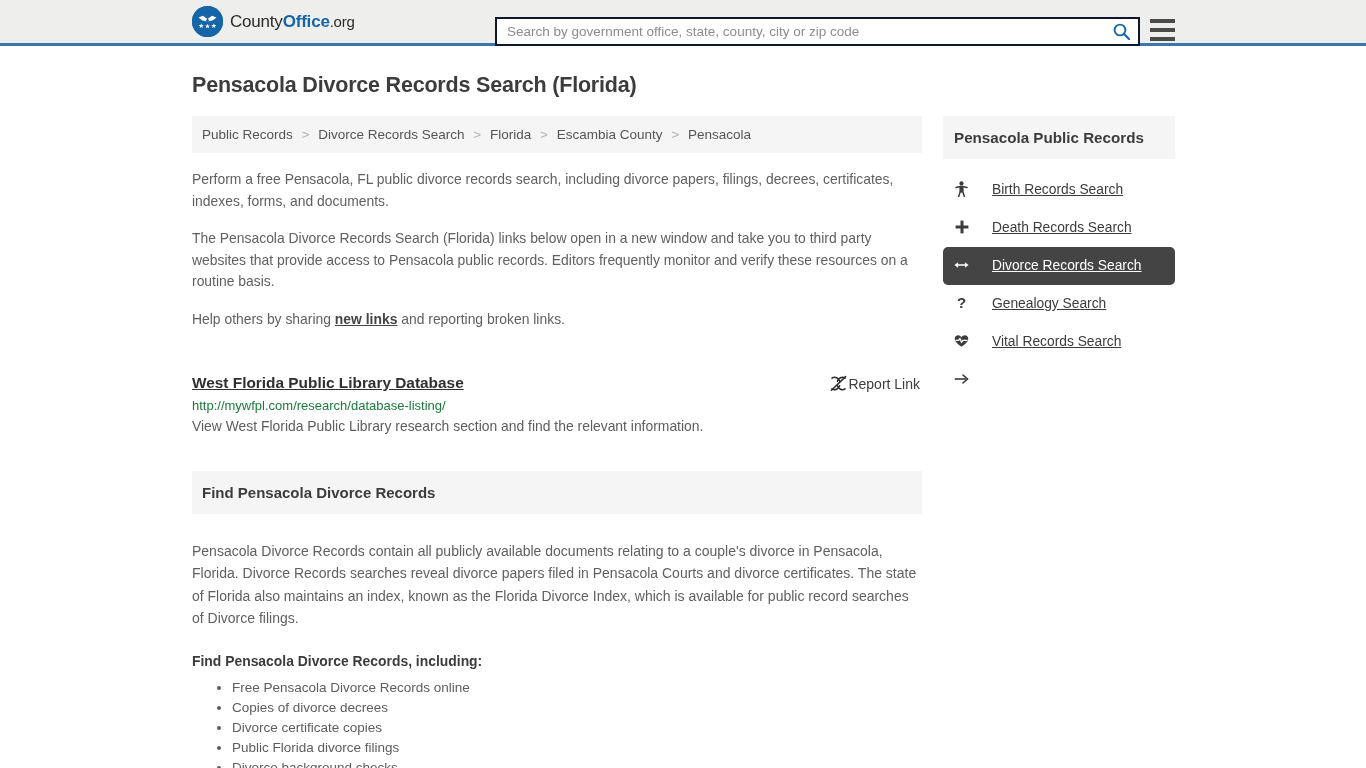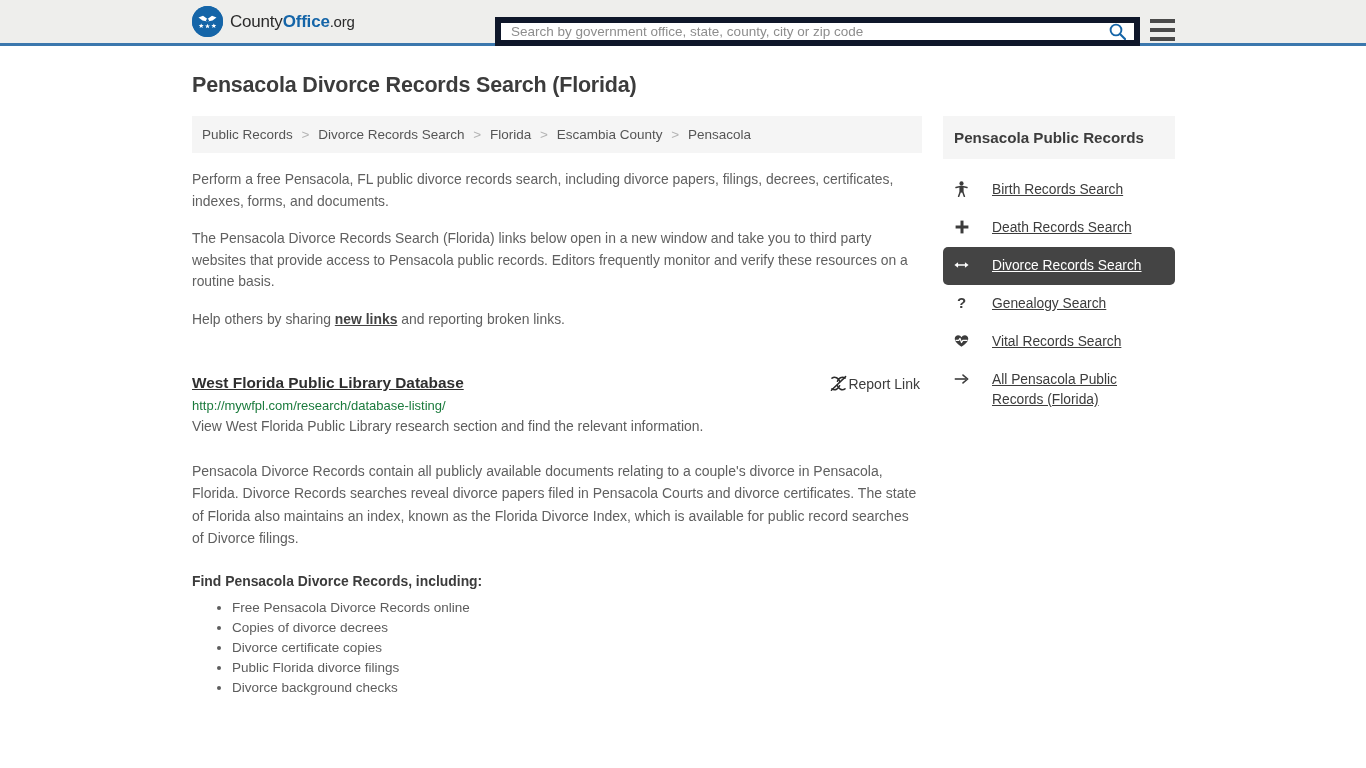--- a/index.html
+++ b/index.html
@@ -44,21 +44,21 @@
   .logo-text .t2 { color: #1565a8; font-weight: bold; }
   .logo-text .t3 { color: #2b2b2b; font-size: 15px; }
 
   .search-wrap {
     position: absolute;
     left: 495px;
     top: 17px;
     width: 645px;
     height: 29px;
     background: #fff;
-    border: 6px solid #0f172a;
+    border: 2px solid #0f172a;
     display: flex;
     align-items: center;
   }
   .search-input {
     flex: 1;
     border: none;
     outline: none;
     height: 100%;
     padding: 0 10px;
     font-size: 13.5px;
@@ -324,20 +324,21 @@
               <path d="M16 13.8 C13 16.2 9.4 13.6 8.4 10.8" fill="none" stroke="#2b2b2b" stroke-width="1.5" stroke-linecap="round"></path>
               <line x1="2.4" y1="15.2" x2="16.6" y2="1.6" stroke="#2b2b2b" stroke-width="1.5" stroke-linecap="round"></line>
             </svg>
             <span>Report Link</span>
           </div>
         </div>
         <div class="result-url">http://mywfpl.com/research/database-listing/</div>
         <div class="result-desc">View West Florida Public Library research section and find the relevant information.</div>
       </div>
 
+      <div class="section-head">Find Pensacola Divorce Records</div>
       <div class="section-body">Pensacola Divorce Records contain all publicly available documents relating to a couple's divorce in Pensacola, Florida. Divorce Records searches reveal divorce papers filed in Pensacola Courts and divorce certificates. The state of Florida also maintains an index, known as the Florida Divorce Index, which is available for public record searches of Divorce filings.</div>
       <div class="subhead">Find Pensacola Divorce Records, including:</div>
       <ul class="bullets">
         <li>Free Pensacola Divorce Records online</li>
         <li>Copies of divorce decrees</li>
         <li>Divorce certificate copies</li>
         <li>Public Florida divorce filings</li>
         <li>Divorce background checks</li>
       </ul>
     </div>
@@ -395,21 +396,20 @@
           <span class="lbl">Vital Records Search</span>
         </div>
 
         <div class="side-item">
           <span class="ico">
             <svg width="16" height="12" viewBox="0 0 16 12">
               <line x1="0.8" y1="6" x2="13" y2="6" stroke="#3c3c3c" stroke-width="1.7"></line>
               <polyline points="9.6,1.8 14.6,6 9.6,10.2" fill="none" stroke="#3c3c3c" stroke-width="1.7" stroke-linejoin="round" stroke-linecap="round"></polyline>
             </svg>
           </span>
-          <span class="lbl">All Pensacola Public Records (Florida)</span>
         </div>
 
       </div>
     </div>
 
   </div>
 
 </div>
 
 </body></html>

